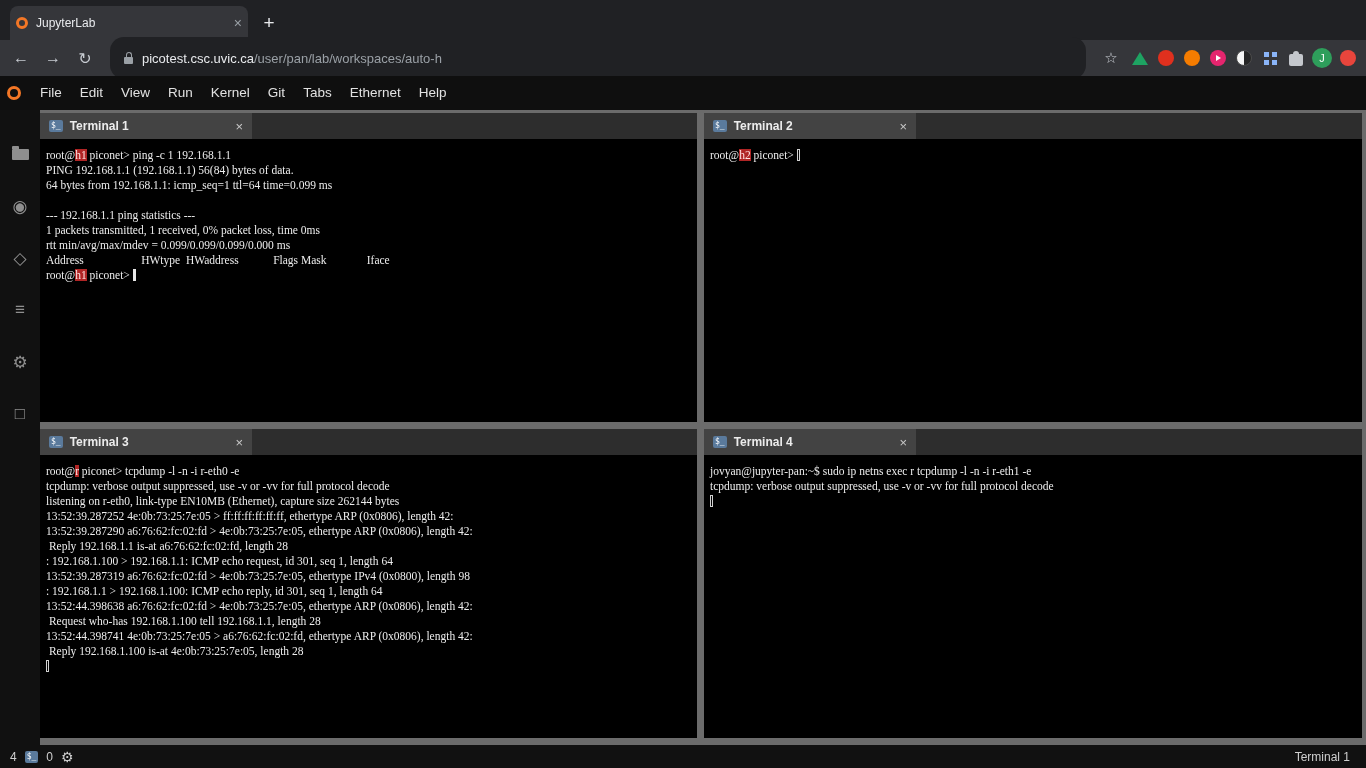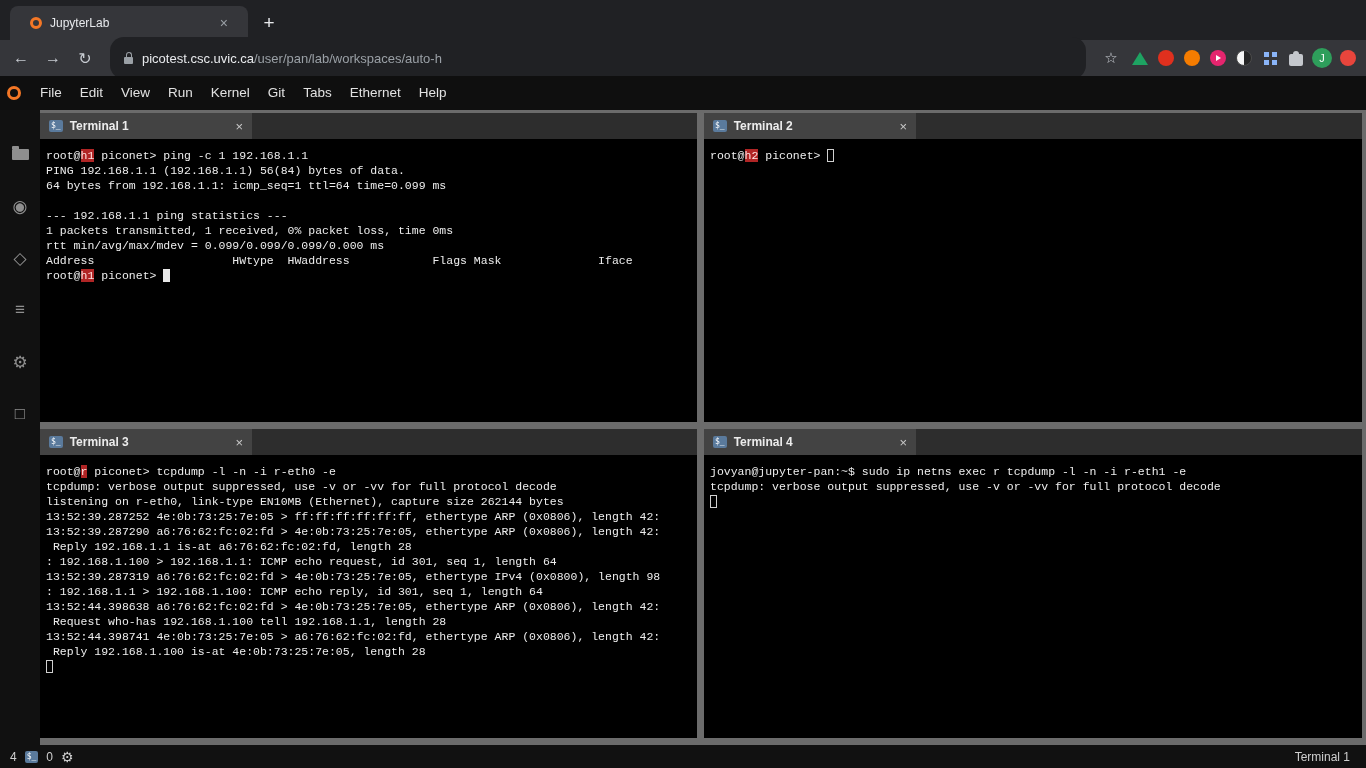--- a/index.html
+++ b/index.html
@@ -1,21 +1,21 @@
 <!DOCTYPE html>
 <html><head>
 <meta charset="utf-8">
 <style>
   * { box-sizing: border-box; margin: 0; padding: 0; }
   body { background:#000; font-family:"Liberation Sans", sans-serif; }
   .screen { position:relative; width:1366px; height:768px; overflow:hidden; background:#6b6b6b; }
 
   
   .tabstrip { position:absolute; top:0; left:0; right:0; height:40px; background:#202124; display:flex; align-items:flex-end; }
-  .btab { margin-left:10px; width:238px; height:34px; background:#35363a; border-radius:8px 8px 0 0; display:flex; align-items:center; padding:0 20px; gap:8px; color:#e8eaed; font-size:12px; }
+  .btab { margin-left:10px; width:238px; height:34px; background:#35363a; border-radius:8px 8px 0 0; display:flex; align-items:center; padding:0 6px; gap:8px; color:#e8eaed; font-size:12px; }
   .btab-title { flex:1; white-space:nowrap; overflow:hidden; }
   .btab-close { color:#9aa0a6; font-size:14px; cursor:default; }
   .favicon { width:12px; height:12px; border:3px solid #f37726; border-radius:50%; flex:0 0 auto; }
   .newtab { width:30px; height:30px; margin:0 0 2px 6px; color:#e8eaed; font-size:19px; display:flex; align-items:center; justify-content:center; border-radius:50%; }
 
   
   .navbar { position:absolute; top:40px; left:0; right:0; height:36px; background:#35363a; display:flex; align-items:center; padding:0 8px; gap:6px; }
   .navicon { color:#c7cbd1; width:26px; text-align:center; font-size:16px; flex:0 0 auto; }
   .urlbar { flex:1; height:42px; background:#202124; border-radius:14px; margin:0 6px; display:flex; align-items:center; padding:0 14px; gap:9px; font-size:13px; min-width:0; }
   .lock { width:9px; height:7px; background:#9aa0a6; border-radius:1px; position:relative; margin-top:4px; flex:0 0 auto; }
@@ -55,21 +55,21 @@
   .panel { position:absolute; background:#000; display:flex; flex-direction:column; }
   .p1 { left:0;     top:3px;   width:657px; height:309px; }
   .p2 { left:664px; top:3px;   width:658px; height:309px; }
   .p3 { left:0;     top:319px; width:657px; height:309px; }
   .p4 { left:664px; top:319px; width:658px; height:309px; }
   .ttabbar { height:26px; background:#2d2d2d; display:flex; flex:0 0 auto; }
   .ttab { width:212px; background:#434343; display:flex; align-items:center; gap:7px; padding:0 9px; color:#ececec; font-size:12px; }
   .ttitle { flex:1; font-weight:bold; white-space:nowrap; }
   .tclose { color:#c9c9c9; font-size:13px; }
   .ticon { font-family:"DejaVu Sans Mono", monospace; font-size:8px; line-height:1; background:#5a7a9c; color:#fff; padding:2px 2px; border-radius:2px; flex:0 0 auto; }
-  .tbody { flex:1; padding:9px 6px; font-family:Liberation Mono, monospace; font-size:11.5px; line-height:15px; color:#ededed; overflow:hidden; }
+  .tbody { flex:1; padding:9px 6px; font-family:Liberation Serif, serif; font-size:11.5px; line-height:15px; color:#ededed; overflow:hidden; }
   .tline { white-space:pre; }
   .hl { background:#b02525; color:#ffe3e3; }
   .cursor { background:#e8e8e8; }
   .cursor-hollow { box-shadow:inset 0 0 0 1px #d0d0d0; }
 
   
   .statusbar { position:absolute; left:0; right:0; bottom:0; height:23px; background:#111; display:flex; align-items:center; color:#cfcfcf; font-size:12px; padding:0 10px; gap:8px; }
   .sb-gear { font-size:14px; }
   .sb-right { margin-left:auto; padding-right:6px; }
 </style>

